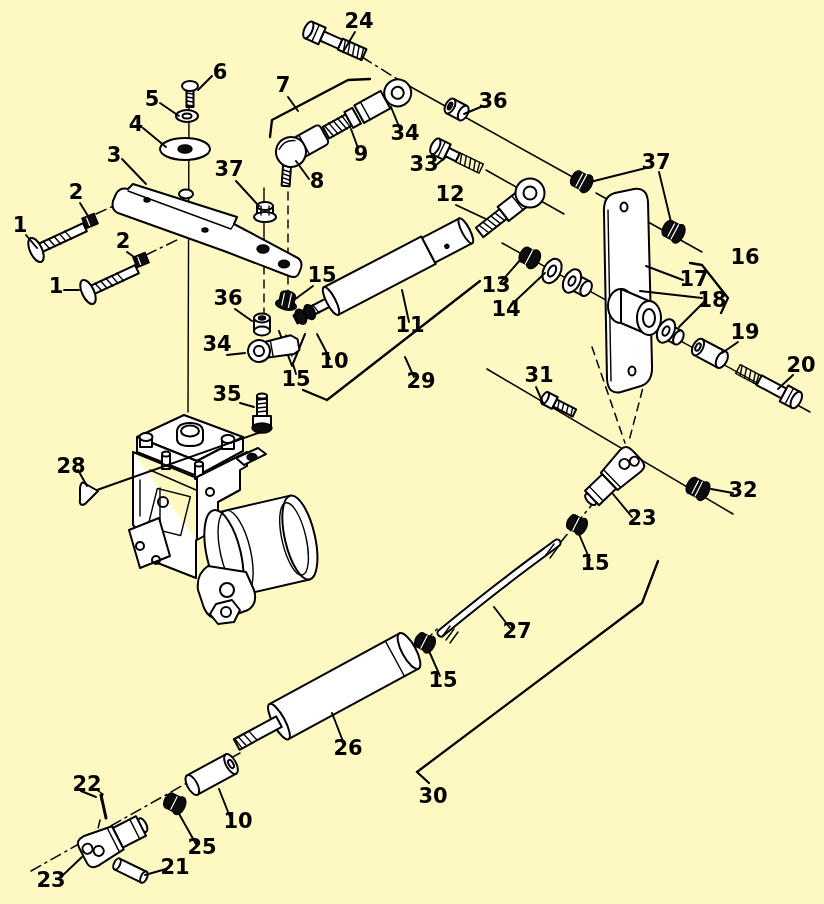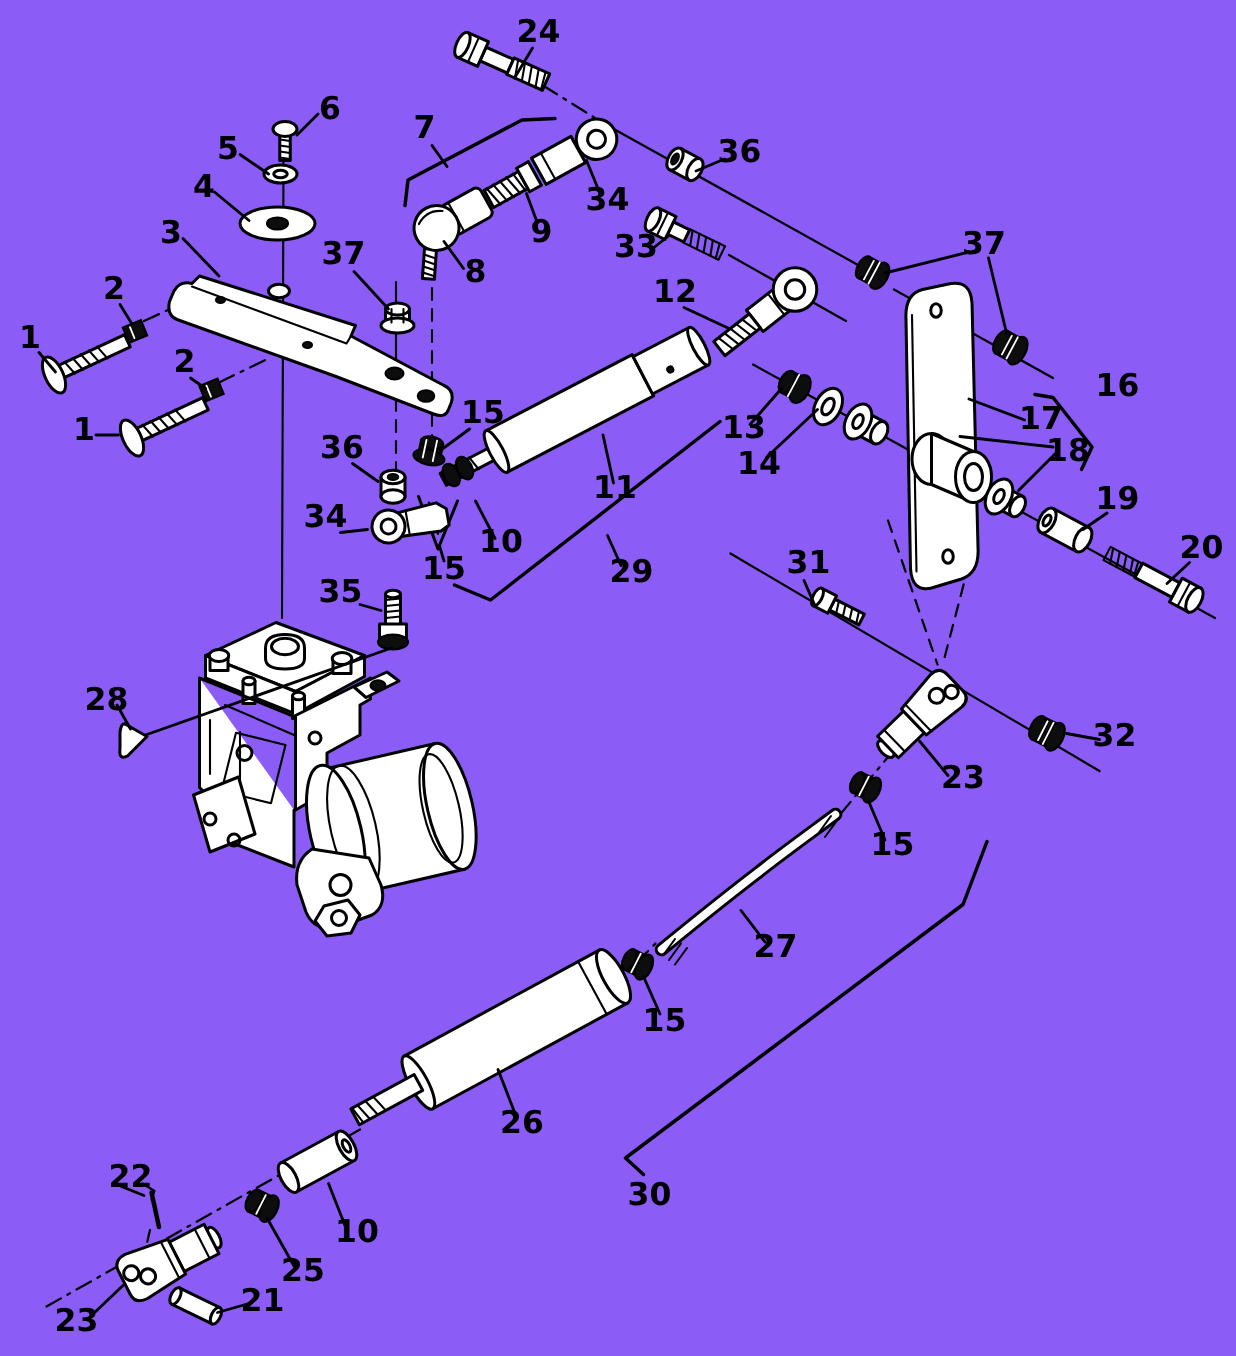--- a/index.html
+++ b/index.html
@@ -1,16 +1,16 @@
 <!DOCTYPE html>
 <html><head>
 <meta charset="utf-8">
 <style>
   html,body { margin:0; padding:0; background:#fff; }
-  .stage { position:relative; width:824px; height:904px; background:#8b5cf6; overflow:hidden;
+  .stage { position:relative; width:824px; height:904px; background:#fef9c3; overflow:hidden;
            font-family:"DejaVu Sans", sans-serif; }
   svg { position:absolute; left:0; top:0; }
   .ol  { fill:#fff; stroke:#000; stroke-width:2; stroke-linejoin:round; stroke-linecap:round; }
   .ln  { fill:none; stroke:#000; stroke-width:2; stroke-linejoin:round; stroke-linecap:round; }
   .thin{ fill:none; stroke:#000; stroke-width:1.4; stroke-linecap:round; }
   .dk  { fill:#0d0d0d; stroke:#000; stroke-width:1.4; }
   .hl  { fill:none; stroke:#fff; stroke-width:1.2; stroke-linecap:round; }
   .ldr { fill:none; stroke:#000; stroke-width:1.9; stroke-linecap:round; }
   .ax  { fill:none; stroke:#000; stroke-width:1.5; stroke-linecap:round; }
   .dash    { stroke-dasharray:8 6; }

